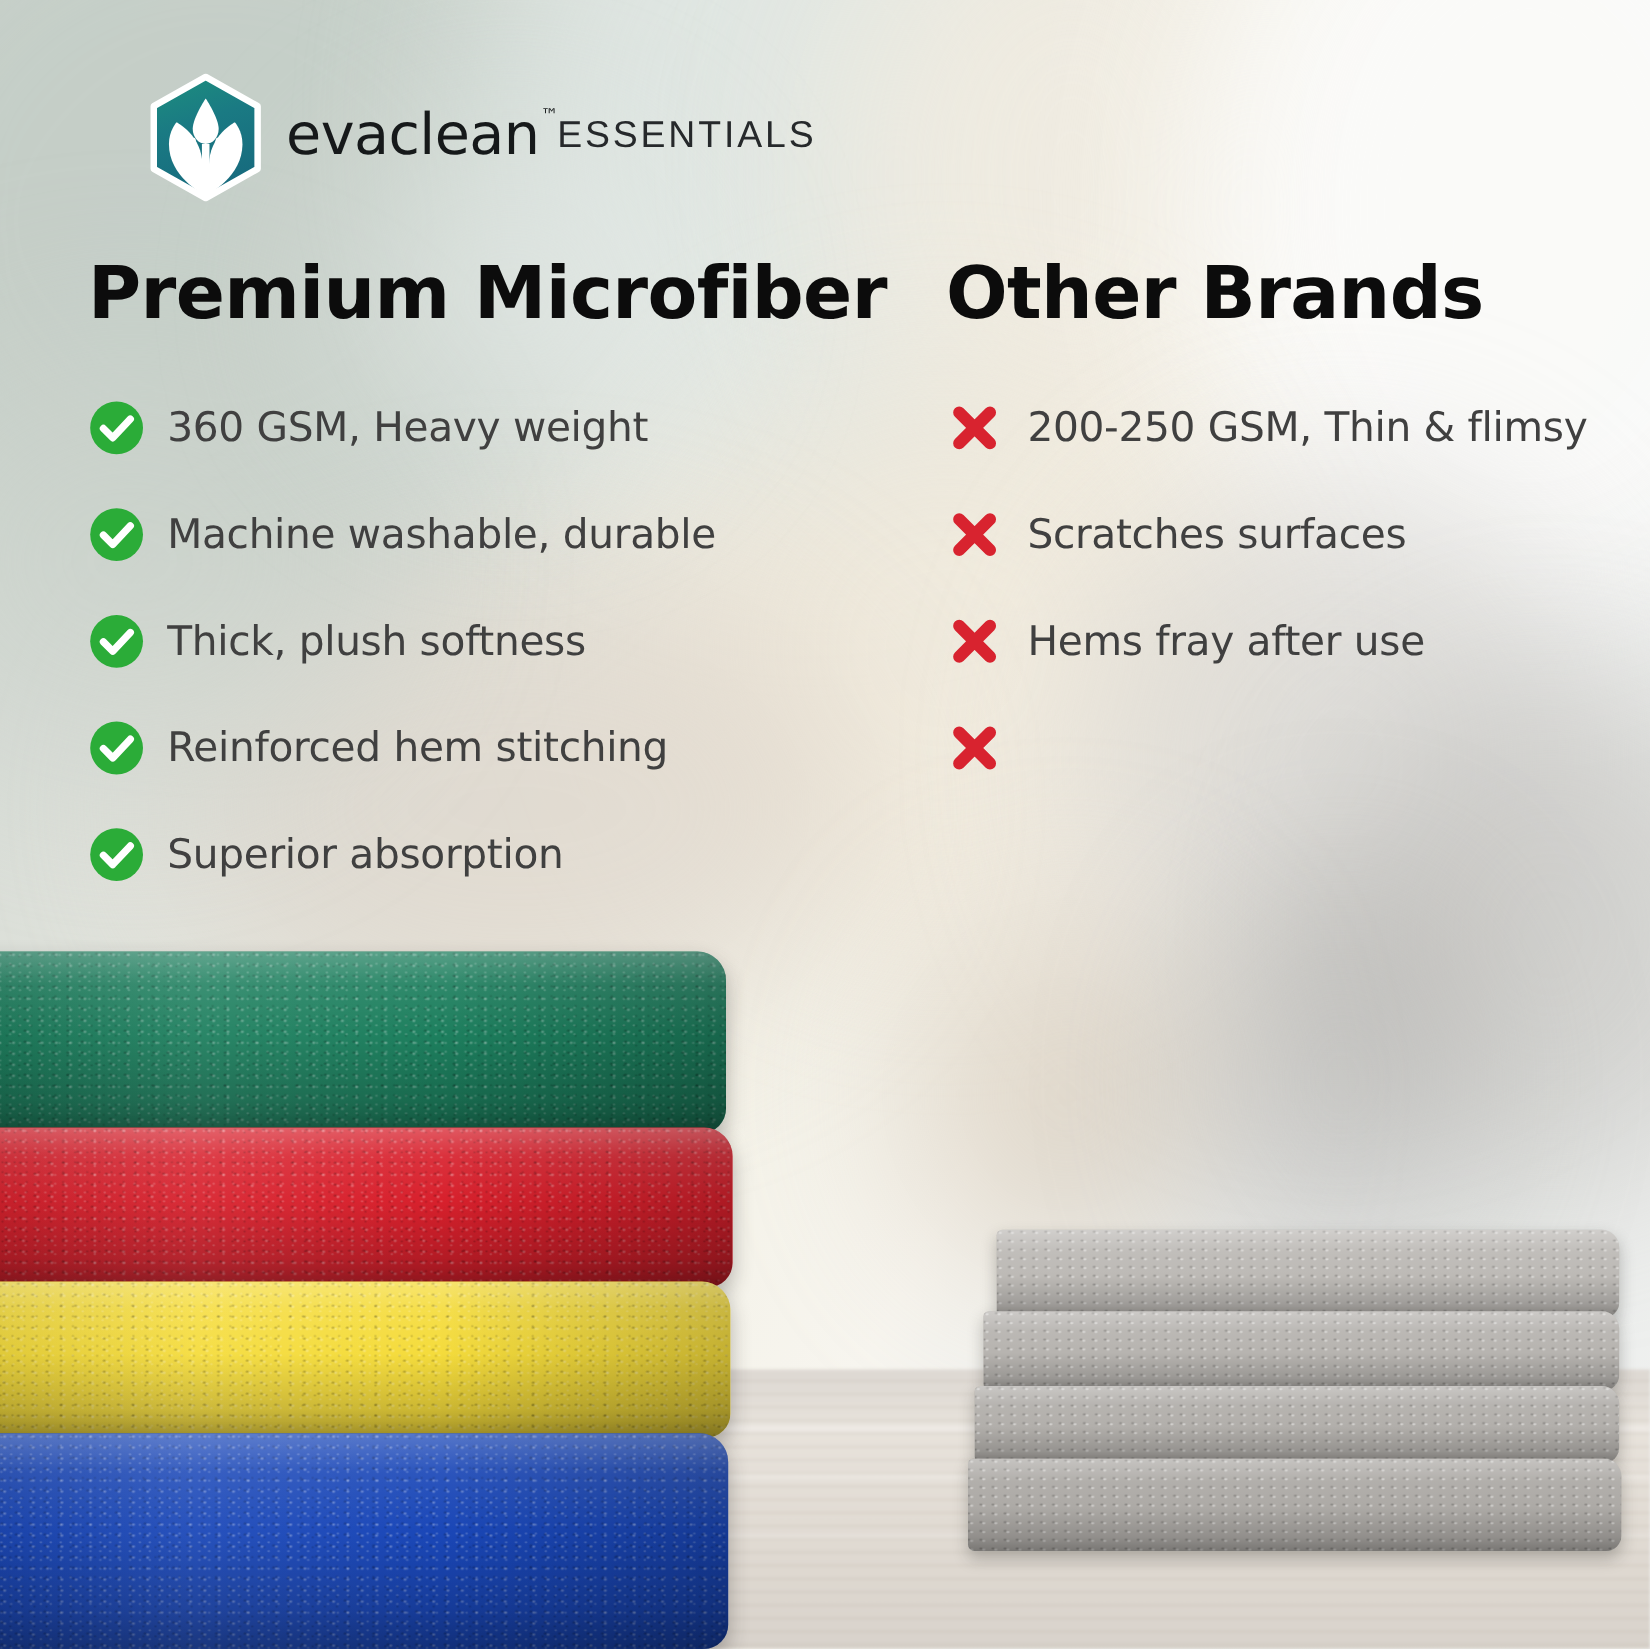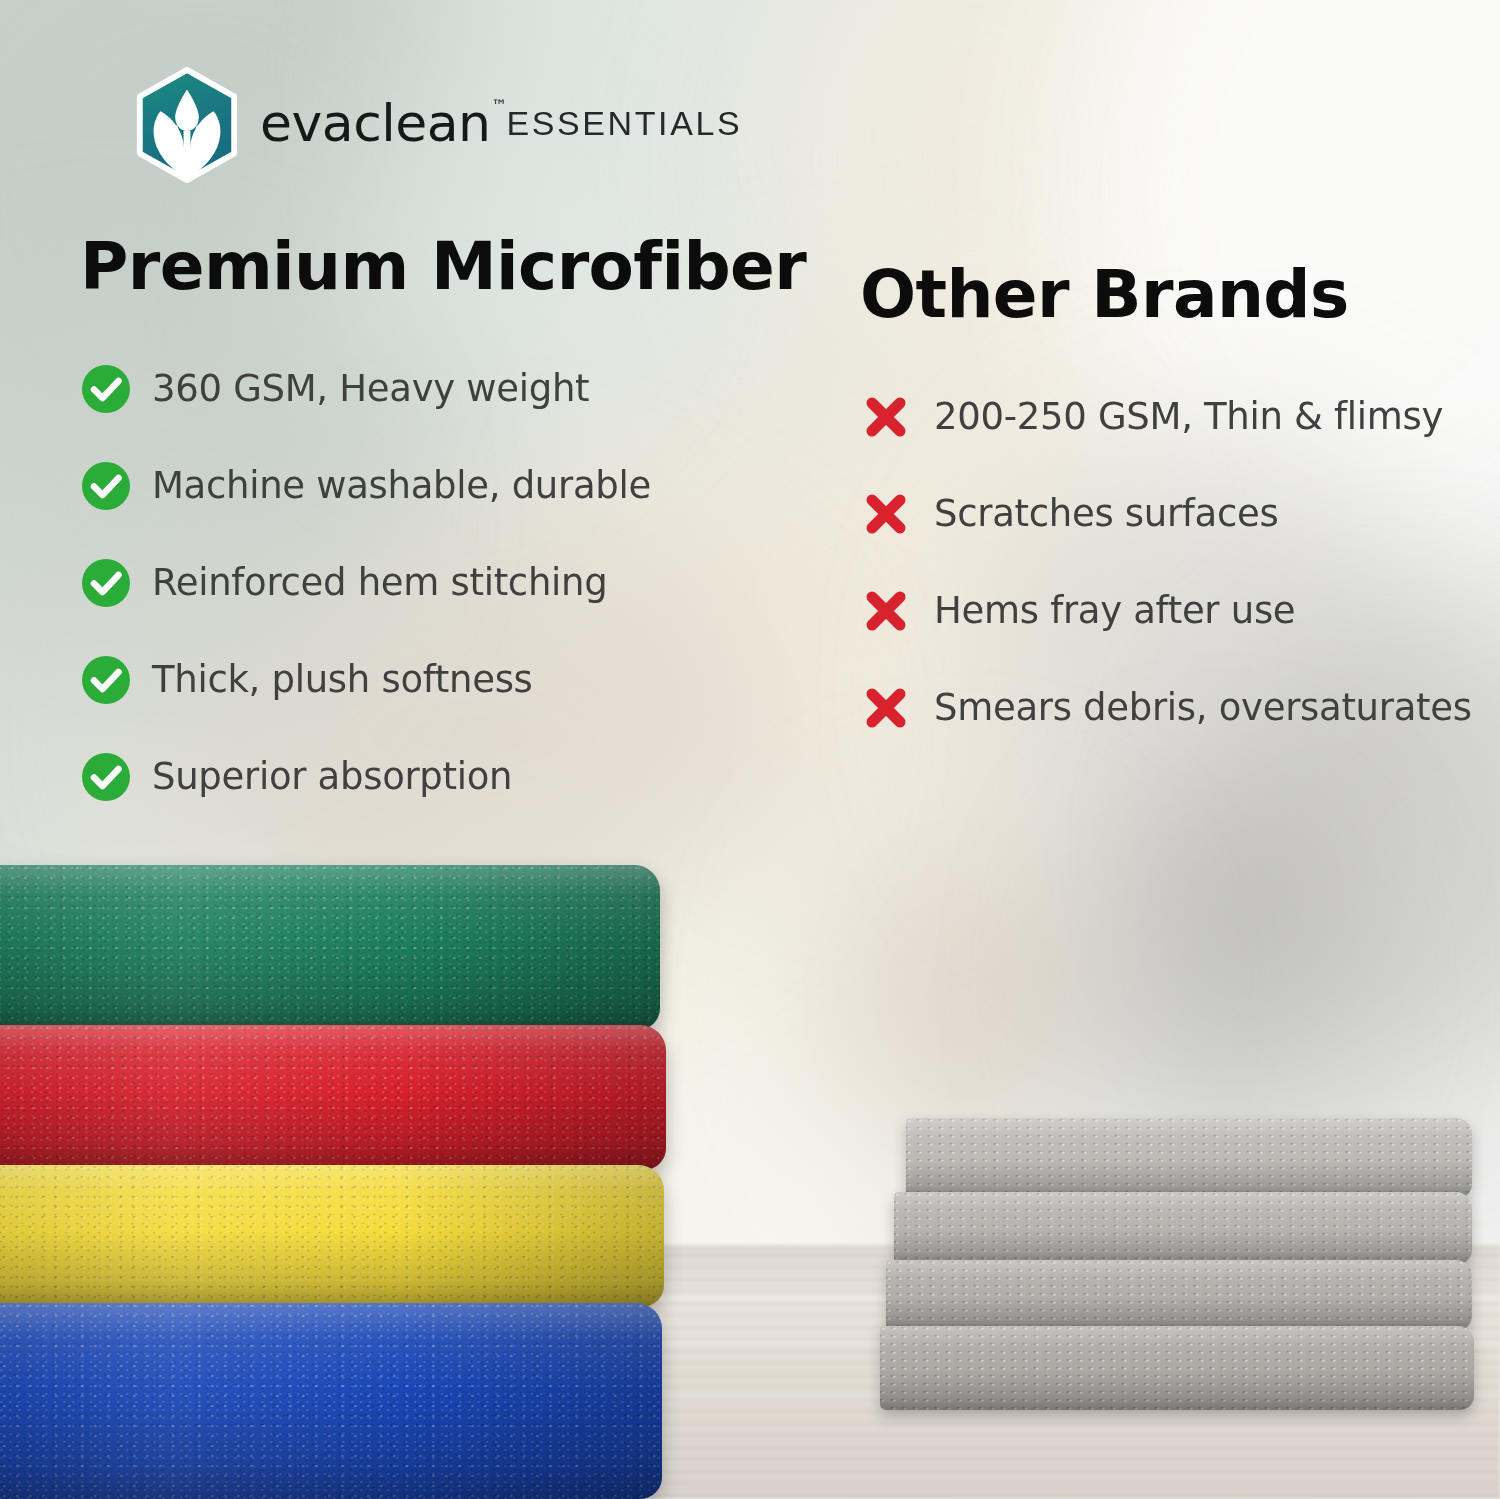--- a/index.html
+++ b/index.html
@@ -128,21 +128,21 @@
     position: absolute;
     left: 0;
     top: 232px;
     width: 1500px;
   }
   .col {
     position: absolute;
     top: 0;
   }
   .col-left  { left: 80px;  width: 700px; }
-  .col-right { left: 860px; width: 620px; margin-top: 28px; }
+  .col-right { left: 860px; width: 620px; }
 
   .col-heading {
     font-family: "DejaVu Sans", sans-serif;
     font-size: 66px;
     font-weight: 700;
     color: #0c0c0c;
     letter-spacing: -0.6px;
     line-height: 1.05;
     margin: 0 0 62px 0;
     white-space: nowrap;
@@ -338,30 +338,30 @@
           </span>
           <span class="feature-text">Machine washable, durable</span>
         </li>
         <li class="feature-item">
           <span class="icon-slot">
             <svg class="check-badge" viewBox="0 0 50 50" aria-hidden="true">
               <circle cx="25" cy="25" r="24" fill="#2bac38"></circle>
               <path d="M13 25.5 L21.5 34 L37.5 17" fill="none" stroke="#ffffff" stroke-width="6.6" stroke-linecap="round" stroke-linejoin="round"></path>
             </svg>
           </span>
-          <span class="feature-text">Reinforced hem stitching</span>
+          <span class="feature-text">Thick, plush softness</span>
         </li>
         <li class="feature-item">
           <span class="icon-slot">
             <svg class="check-badge" viewBox="0 0 50 50" aria-hidden="true">
               <circle cx="25" cy="25" r="24" fill="#2bac38"></circle>
               <path d="M13 25.5 L21.5 34 L37.5 17" fill="none" stroke="#ffffff" stroke-width="6.6" stroke-linecap="round" stroke-linejoin="round"></path>
             </svg>
           </span>
-          <span class="feature-text">Thick, plush softness</span>
+          <span class="feature-text">Reinforced hem stitching</span>
         </li>
         <li class="feature-item">
           <span class="icon-slot">
             <svg class="check-badge" viewBox="0 0 50 50" aria-hidden="true">
               <circle cx="25" cy="25" r="24" fill="#2bac38"></circle>
               <path d="M13 25.5 L21.5 34 L37.5 17" fill="none" stroke="#ffffff" stroke-width="6.6" stroke-linecap="round" stroke-linejoin="round"></path>
             </svg>
           </span>
           <span class="feature-text">Superior absorption</span>
         </li>
@@ -395,21 +395,20 @@
             </svg>
           </span>
           <span class="feature-text">Hems fray after use</span>
         </li>
         <li class="feature-item">
           <span class="icon-slot">
             <svg class="cross-mark" viewBox="0 0 48 48" aria-hidden="true">
               <path d="M10 10 L38 38 M38 10 L10 38" stroke="#d8232f" stroke-width="11" stroke-linecap="round" fill="none"></path>
             </svg>
           </span>
-          <span class="feature-text">Smears debris, oversaturates</span>
         </li>
       </ul>
     </div>
 
   </div>
 
   <div class="stack" style="left:-30px; top:865px; width:720px; height:560px;">
     <div class="towel t-green" style="left:0px;   top:0px;   width:690px; height:165px;"></div>
     <div class="towel t-red" style="left:-4px;  top:160px; width:700px; height:145px;"></div>
     <div class="towel t-yellow" style="left:-6px;  top:300px; width:700px; height:142px;"></div>

